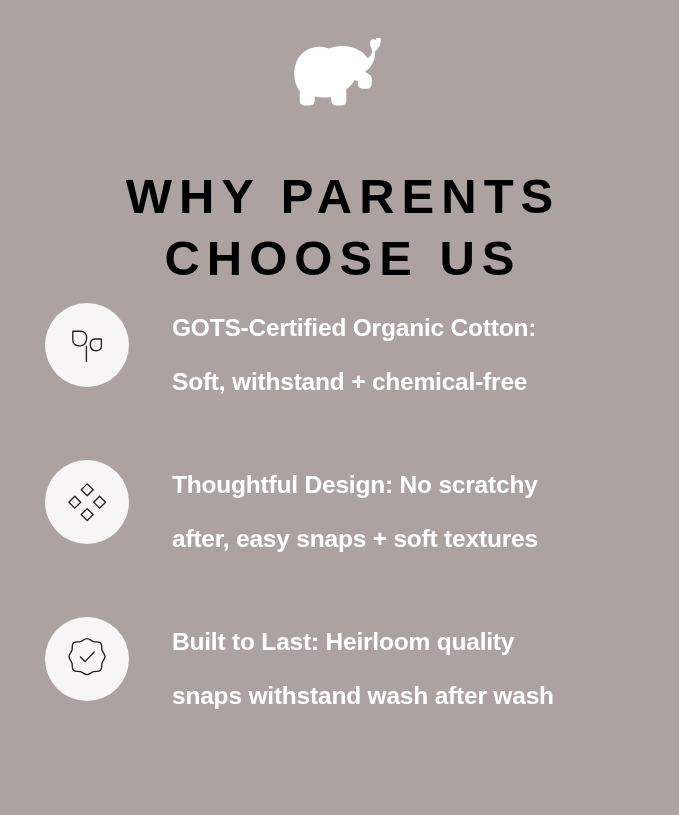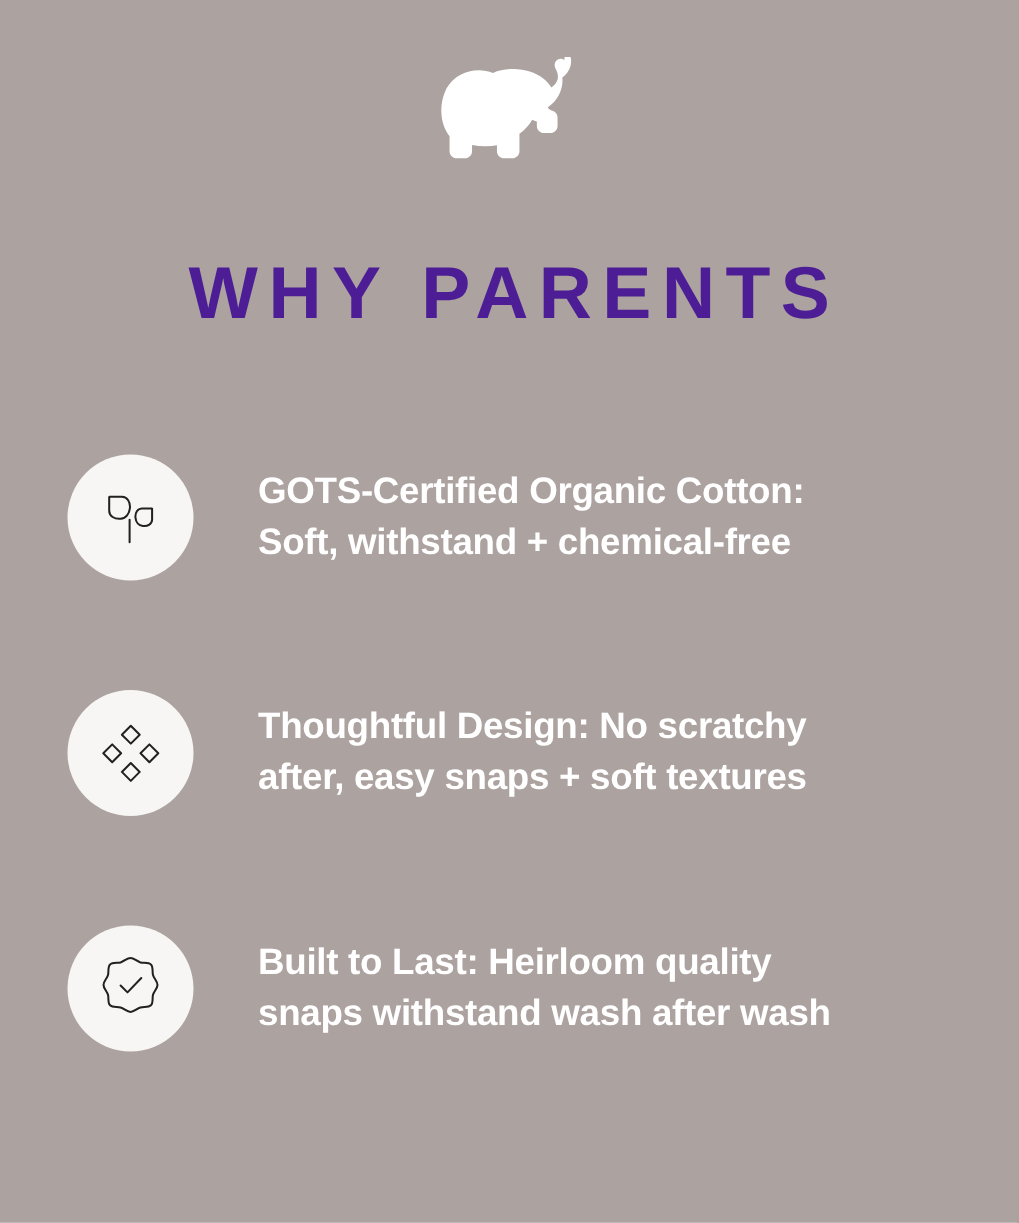--- a/index.html
+++ b/index.html
@@ -33,21 +33,21 @@
   }
   .logo-wrap svg { display: block; }
 
   
   .heading {
     position: absolute;
     top: 132px;
     left: 0;
     width: 679px;
     text-align: center;
-    color: #4c1d95;
+    color: #000000;
     font-family: "Liberation Sans", sans-serif;
     font-weight: 700;
     font-size: 49px;
     line-height: 62px;
     letter-spacing: 7px;
     text-indent: 7px;
     white-space: nowrap;
   }
   .heading .hl { display: block; }
 
@@ -87,37 +87,38 @@
     width: 460px;
     top: 50%;
     transform: translateY(-50%);
     color: #ffffff;
     font-family: "Liberation Sans", sans-serif;
     font-weight: 700;
     font-size: 24.5px;
     line-height: 34px;
     letter-spacing: -0.2px;
   }
-  .feature-text .tl { display: block; white-space: nowrap; }
+  .feature-text .tl { display: block; white-space: nowrap; margin-top: 20px; }
 </style>
 </head>
 <body>
 
 <div id="page">
 
   <div class="logo-wrap">
     <span>
       <svg width="92" height="68" viewBox="0 0 92 68" aria-hidden="true">
         <path fill="#ffffff" d="M82.2 2.0c-1.6-1.3-4.0-1.1-5.4 0.5-1.3 1.5-1.3 3.6-0.4 5.3 1.4 2.6 1.9 5.0 1.3 7.2-0.6 2.2-2.1 4.0-4.1 5.3-1.4-2.3-3.2-4.3-5.4-6.0-5.2-4.0-12.2-6.3-19.8-6.3-4.9 0-9.6 0.9-13.8 2.6-5.1-2.0-10.8-2.4-15.9-0.9C11.2 11.6 5.4 16.6 2.6 23.4-0.3 30.4-0.6 38.6 1.8 45.7c0.9 2.6 2.2 5.0 3.9 7.1v10.0c0 2.6 2.1 4.7 4.7 4.7h5.6c2.6 0 4.7-2.1 4.7-4.7v-4.2c2.9 0.6 5.9 0.9 9.0 0.9 2.6 0 5.2-0.2 7.6-0.6v3.9c0 2.6 2.1 4.7 4.7 4.7h5.6c2.6 0 4.7-2.1 4.7-4.7V51.2c3.6-2.5 6.5-5.7 8.5-9.3 1.0 0.5 2.0 0.9 3.1 1.1v3.0c0 2.6 2.1 4.7 4.7 4.7h4.4c2.6 0 4.7-2.1 4.7-4.7v-5.6c0-2.1-1.4-3.9-3.3-4.5-1.5-0.5-2.6-1.3-3.3-2.3 2.0-1.3 3.8-2.9 5.2-4.7 3.5-4.4 5.1-9.9 4.6-15.3 2.6-1.9 4.5-4.5 5.4-7.5 1.0-3.6 0.3-7.4-1.9-10.3-0.4-0.5-0.9-1.0-1.4-1.4z"></path>
       </svg>
     </span>
   </div>
 
   <h1 class="heading">
     <span class="hl">WHY PARENTS</span>
+    <span class="hl">CHOOSE US</span>
   </h1>
 
   <div class="features">
 
     <div class="feature-row">
       <div class="icon-circle">
         <span>
           <svg width="44" height="44" viewBox="0 0 44 44" aria-hidden="true">
             <g fill="none" stroke="#23201f" stroke-width="1.35" stroke-linecap="round" stroke-linejoin="round">
               <path d="M21.4 23.5 L21.4 38.5"></path>

